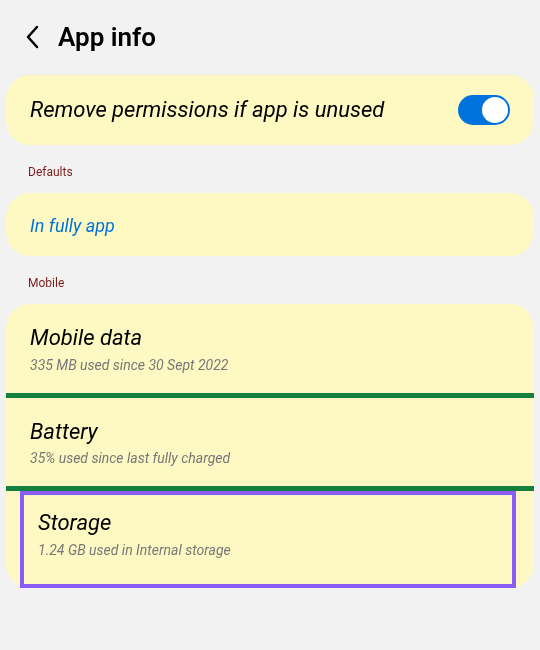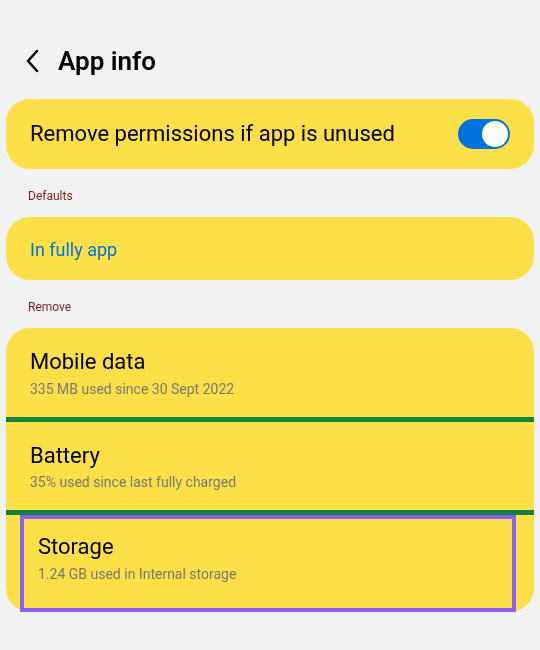--- a/index.html
+++ b/index.html
@@ -12,38 +12,38 @@
       width: 540px;
       height: 650px;
       background: #f2f2f2;
       overflow: hidden;
     }
     .header {
       display: flex;
       align-items: center;
       padding: 22px 24px;
       gap: 18px;
-      margin-top: 24px;
     }
     .back-icon {
       width: 16px;
       height: 26px;
       display: flex;
       align-items: center;
       justify-content: center;
     }
     .header-title {
       font-size: 26px;
       font-weight: 600;
       color: #000;
     }
     .card {
-      background: #fde047;
+      background: #fef9c3;
       border-radius: 24px;
       margin: 0 6px;
+      font-style: italic;
     }
     .row {
       display: flex;
       align-items: center;
       justify-content: space-between;
       padding: 20px 24px;
     }
     .row-border {
       border-top: 5px solid #15803d;
     }
@@ -125,21 +125,21 @@
 <div class="section-label">Defaults</div>
 
 <div class="card">
   <div class="row">
     <div>
       <div class="row-sub-blue">In fully app</div>
     </div>
   </div>
 </div>
 
-<div class="section-label">Remove</div>
+<div class="section-label">Mobile</div>
 
 <div class="card">
   <div class="row">
     <div>
       <div class="row-title">Mobile data</div>
       <div class="row-sub">335 MB used since 30 Sept 2022</div>
     </div>
   </div>
 
   <div class="row row-border">

